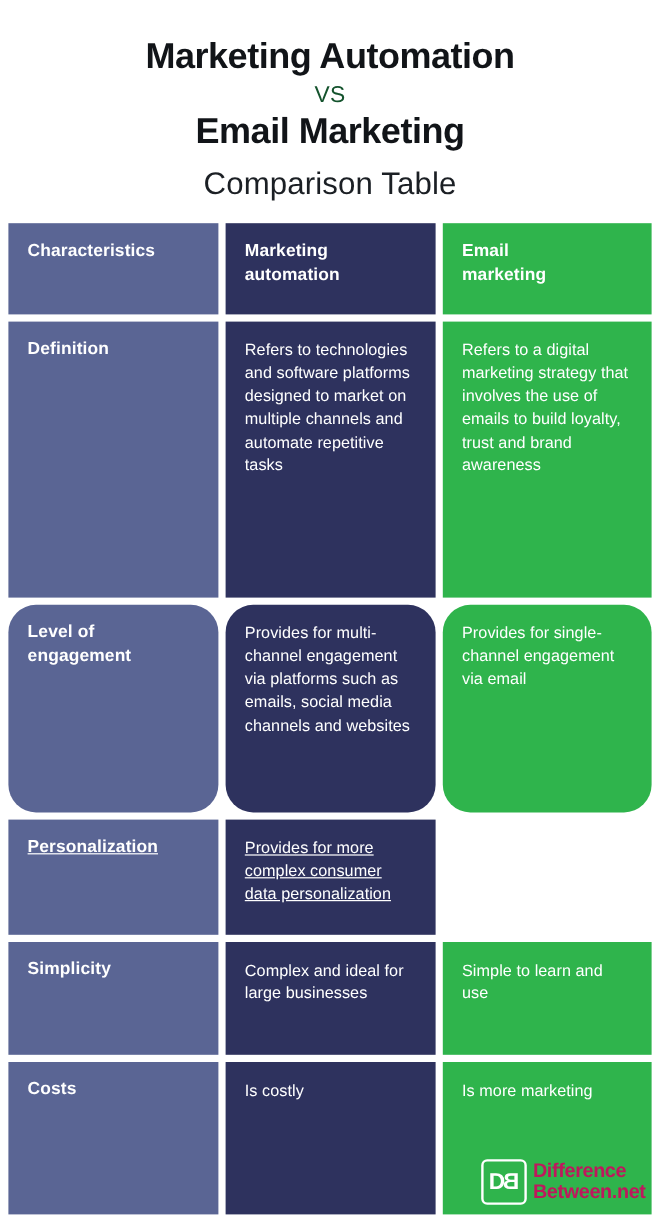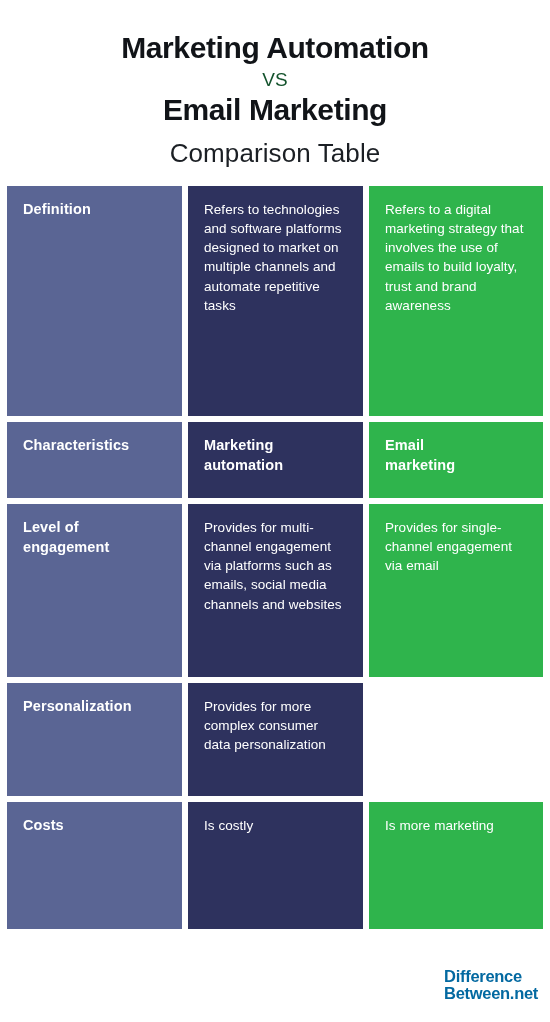--- a/index.html
+++ b/index.html
@@ -94,22 +94,22 @@
   }
   .body-text {
     font-size: 13.5px;
     line-height: 1.42;
     letter-spacing: 0.05px;
   }
 
   
   .row-head .cell   { height: 76px; }
   .row-0 .cell      { height: 230px; }
-  .row-1 .cell      { height: 173px; }
-  .row-2 .cell      { height: 113px; }
+  .row-1 .cell      { height: 173px; border-radius: 23px; }
+  .row-2 .cell      { height: 96px; text-decoration: underline; }
   .row-3 .cell      { height: 94px; }
   .row-4 .cell      { height: 127px; }
 
   
   .logo {
     position: absolute;
     right: 12px;
     bottom: 18px;
     display: flex;
     align-items: center;
@@ -130,65 +130,65 @@
     line-height: 1;
     font-family: "Liberation Sans", sans-serif;
   }
   .logo-mark .b-flip {
     display: inline-block;
     transform: scaleX(-1);
   }
   .logo-text {
     display: flex;
     flex-direction: column;
-    color: #0369a1;
+    color: #be185d;
     font-weight: bold;
     font-size: 16.5px;
     line-height: 1.04;
     letter-spacing: -0.3px;
   }
 </style>
 </head>
 <body>
 
 <div class="title-block">
   <div class="title-line1">Marketing Automation</div>
   <div class="title-vs">VS</div>
   <div class="title-line2">Email Marketing</div>
   <div class="title-sub">Comparison Table</div>
 </div>
 
 <div class="table">
 
-  <div class="row row-0">
-    <div class="cell col-char">
-      <span class="char-label">Definition</span>
-    </div>
-    <div class="cell col-ma">
-      <span class="body-text">Refers to technologies and software platforms designed to market on multiple channels and automate repetitive tasks</span>
-    </div>
-    <div class="cell col-em">
-      <span class="body-text">Refers to a digital marketing strategy that involves the use of emails to build loyalty, trust and brand awareness</span>
-    </div>
-  </div>
-
   <div class="row row-head">
     <div class="cell col-char">
       <span class="head-label">Characteristics</span>
     </div>
     <div class="cell col-ma">
       <span class="head-label">Marketing
 automation</span>
     </div>
     <div class="cell col-em">
       <span class="head-label">Email
 marketing</span>
     </div>
   </div>
 
+  <div class="row row-0">
+    <div class="cell col-char">
+      <span class="char-label">Definition</span>
+    </div>
+    <div class="cell col-ma">
+      <span class="body-text">Refers to technologies and software platforms designed to market on multiple channels and automate repetitive tasks</span>
+    </div>
+    <div class="cell col-em">
+      <span class="body-text">Refers to a digital marketing strategy that involves the use of emails to build loyalty, trust and brand awareness</span>
+    </div>
+  </div>
+
   <div class="row row-1">
     <div class="cell col-char">
       <span class="char-label">Level of engagement</span>
     </div>
     <div class="cell col-ma">
       <span class="body-text">Provides for multi-channel engagement via platforms such as emails, social media channels and websites</span>
     </div>
     <div class="cell col-em">
       <span class="body-text">Provides for single-channel engagement via email</span>
     </div>
@@ -196,20 +196,31 @@
 
   <div class="row row-2">
     <div class="cell col-char">
       <span class="char-label">Personalization</span>
     </div>
     <div class="cell col-ma">
       <span class="body-text">Provides for more complex consumer data personalization</span>
     </div>
   </div>
 
+  <div class="row row-3">
+    <div class="cell col-char">
+      <span class="char-label">Simplicity</span>
+    </div>
+    <div class="cell col-ma">
+      <span class="body-text">Complex and ideal for large businesses</span>
+    </div>
+    <div class="cell col-em">
+      <span class="body-text">Simple to learn and use</span>
+    </div>
+  </div>
 
   <div class="row row-4">
     <div class="cell col-char">
       <span class="char-label">Costs</span>
     </div>
     <div class="cell col-ma">
       <span class="body-text">Is costly</span>
     </div>
     <div class="cell col-em">
       <span class="body-text">Is more marketing</span>

